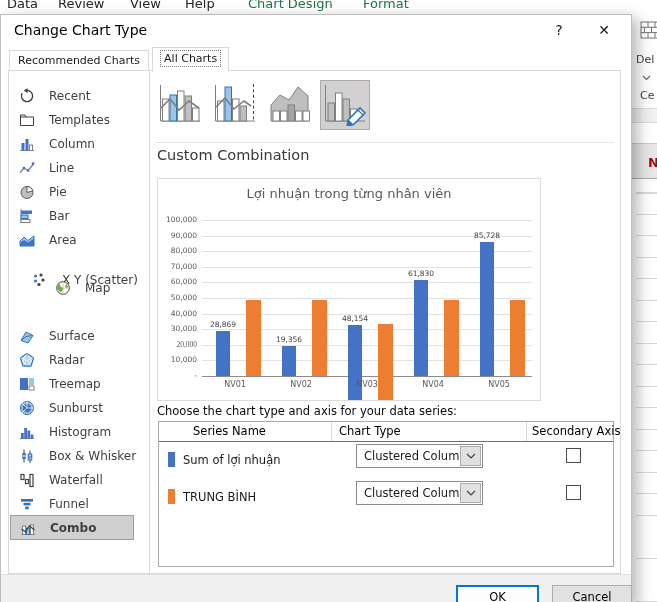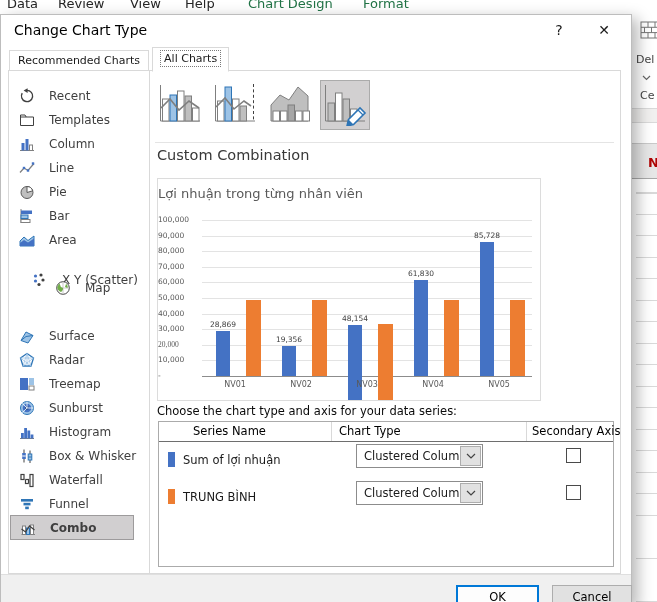--- a/index.html
+++ b/index.html
@@ -39,22 +39,22 @@
   .side-item .si-icon{width:16px;height:16px;margin-left:9px;flex:none}
   .side-item .si-label{margin-left:14px;font-size:12px;color:#3F3F3F;white-space:nowrap}
   .side-item.selected{background:#D1CFD0;border:1px solid #9D9B9C}
   
   .variant{position:absolute;top:9px;width:50px;height:50px;display:flex;align-items:center;justify-content:center;cursor:pointer;box-sizing:border-box}
   .variant.selected{background:#D2D0D1;border:1px solid #ABABAB}
   .variants-sep{position:absolute;left:146px;top:71px;width:459px;height:1px;background:#E4E4E4}
   .section-title{position:absolute;left:148px;top:76px;font-size:14.5px;color:#383838}
   
   .chart-box{position:absolute;left:148px;top:107px;width:382px;height:221px;border:1px solid #DCDCDC;background:#fff;box-sizing:content-box;overflow:hidden}
-  .chart-title{position:absolute;left:0;top:7px;width:382px;text-align:left;font-size:13px;color:#595959}
-  .ytick{position:absolute;left:0;width:39px;font-size:7.5px;color:#595959}
+  .chart-title{position:absolute;left:0;top:7px;width:382px;text-align:center;font-size:13px;color:#595959}
+  .ytick{position:absolute;left:0;width:39px;text-align:right;font-size:7.5px;color:#595959}
   .gridline{position:absolute;left:44px;width:330px;height:1px}
   .grp{position:absolute;top:41px;height:156px;width:66px}
   .bar{position:absolute;bottom:0}
   .dlabel{position:absolute;font-size:7.5px;color:#3F3F3F;width:46px;text-align:center;white-space:nowrap}
   .xlabel{position:absolute;top:201px;width:66px;text-align:center;font-size:8px;color:#595959}
   
   .series-caption{position:absolute;left:148px;top:333px;font-size:11.5px;color:#0A0A0A}
   .series-box{position:absolute;left:149px;top:350px;width:456px;height:146px;border:1px solid #ABABAB;box-sizing:border-box}
   .sb-header{position:absolute;left:0;top:0;width:100%;height:19px;border-bottom:1px solid #6E6E6E}
   .sb-h{position:absolute;top:2px;font-size:11.5px;color:#000;white-space:nowrap}

